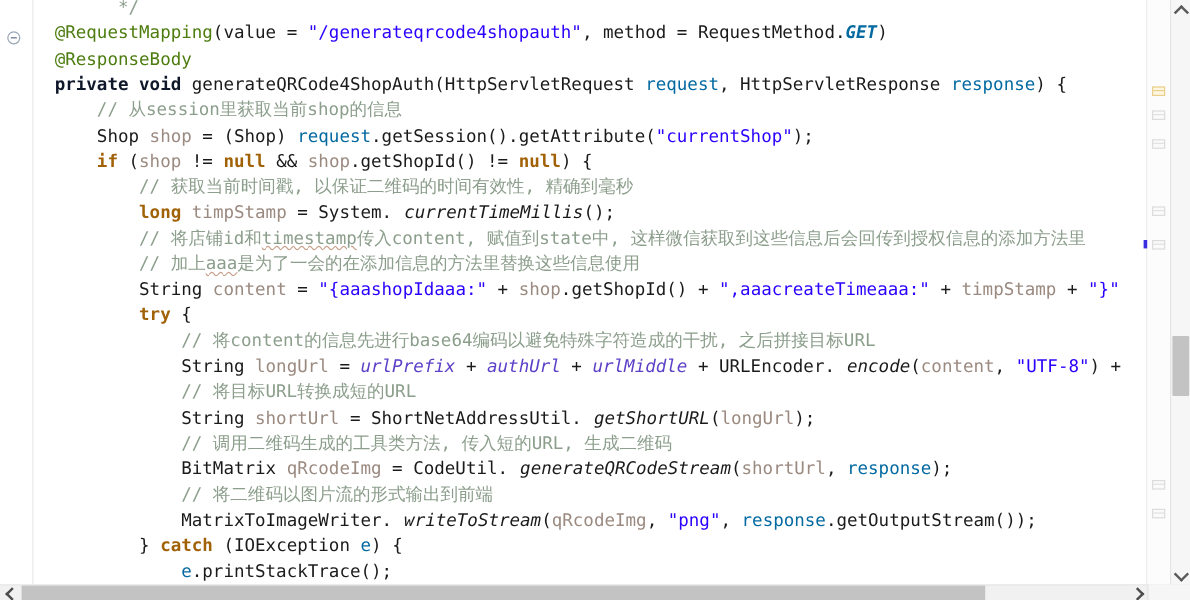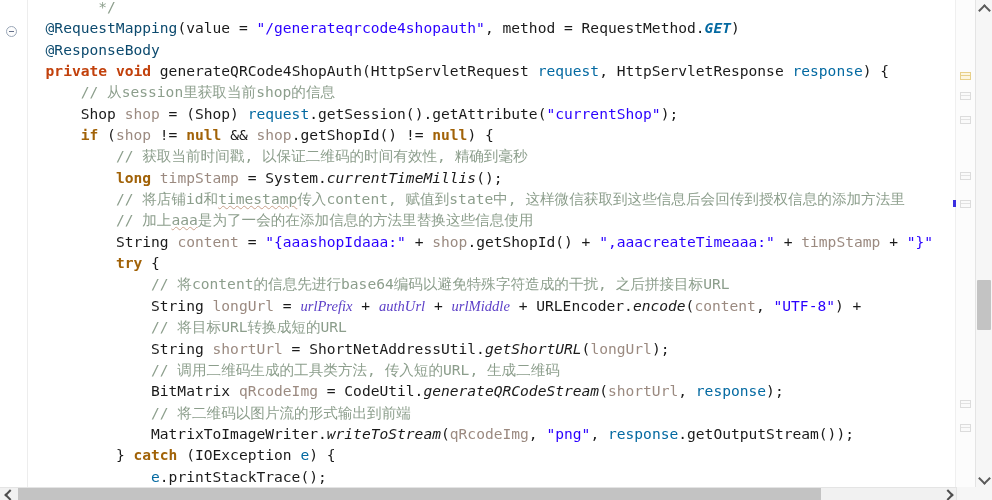--- a/index.html
+++ b/index.html
@@ -82,28 +82,28 @@
     line-height: 21.35px;
     letter-spacing: 0px;
   }
   .ln {
     height: 21.35px;
     white-space: pre;
   }
 
   
   .kw       { color: #a16207; font-weight: bold; }        
-  .kwm      { color: #c2410c; font-weight: bold; }        
+  .kwm      { color: #0f172a; font-weight: bold; }        
   .plain    { color: #1a1a1a; }
-  .anno     { color: #0c4a6e; }
+  .anno     { color: #4d7c0f; }
   .str      { color: #2a00ff; }
   .cmt      { color: #8c9e8c; }
-  .field    { color: #5d40c8; font-style: italic; font-family: Liberation Serif, serif; }
+  .field    { color: #5d40c8; font-style: italic; }
   .statfld  { color: #0369a1; font-weight: bold; font-style: italic; }
-  .meth     { color: #1a1a1a; font-style: italic; }
+  .meth     { color: #1a1a1a; font-style: italic; margin-left: 10px; }
   .param    { color: #0369a1; }
   .lvar     { color: #9b8a80; }
 
   
   .sq {
     text-decoration: underline;
     text-decoration-style: wavy;
     text-decoration-color: #c8a08a;
     text-decoration-thickness: 1px;
   }

